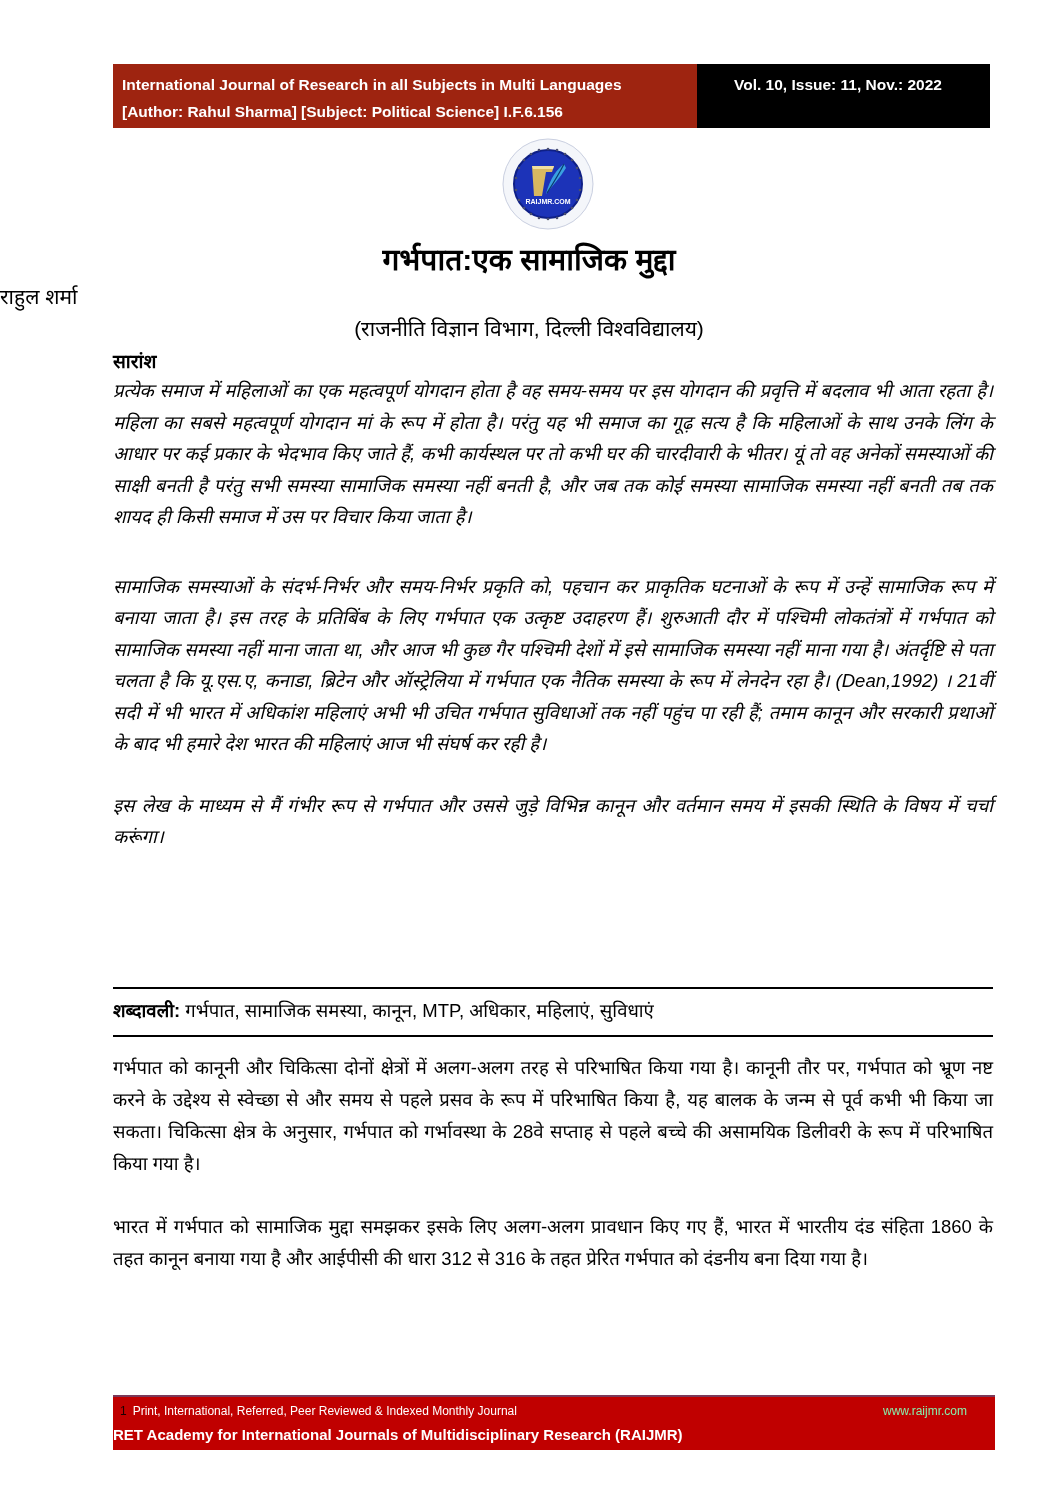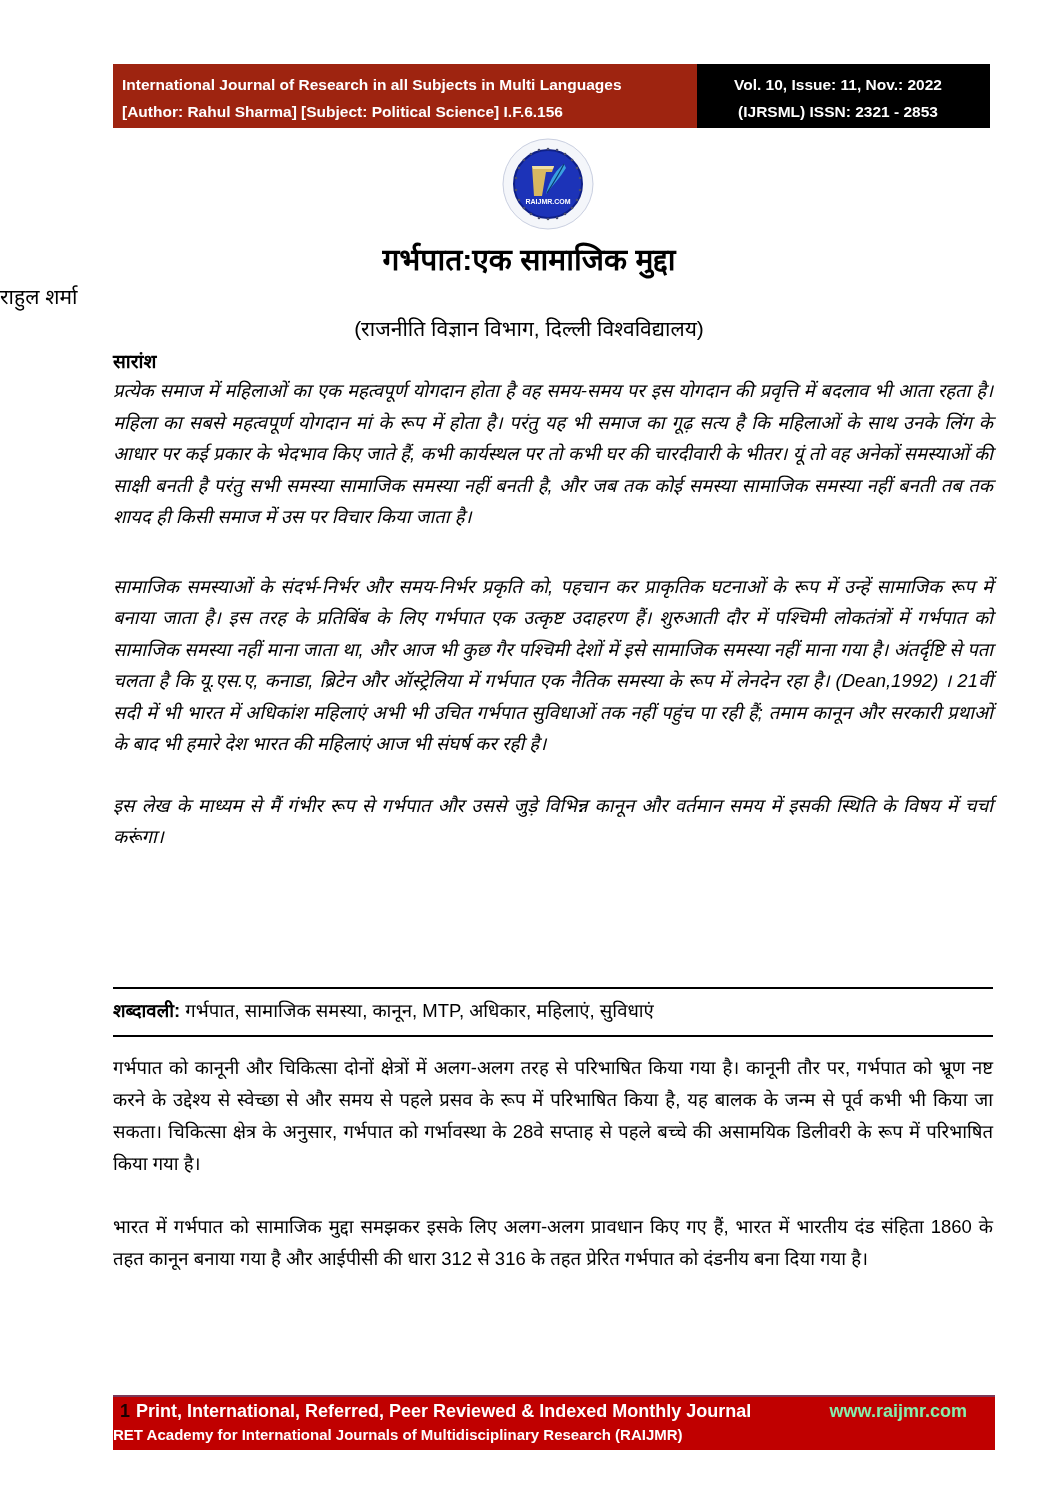--- a/index.html
+++ b/index.html
@@ -35,38 +35,37 @@
   .kw { position: absolute; top: 997px; left: 113px; width: 880px; font-size: 18.5px; line-height: 28px; }
   .kw-label { font-weight: bold; }
   .kw-text { }
 
   .body-sec p { margin: 0; font-size: 18.5px; line-height: 32px; text-align: justify; }
   .body-sec p + p { margin-top: 31px; }
 
   
   .ftr { position: absolute; top: 1395px; left: 113px; width: 882px; height: 55px; background: #c00000;
          border-top: 2px solid #7a3a5a; box-sizing: border-box; }
-  .ftr-row1 { position: absolute; top: 3px; left: 7px; right: 28px; height: 22px; font-size: 18px; font-weight: bold; line-height: 22px; }
+  .ftr-row1 { position: absolute; top: 3px; left: 7px; right: 28px; height: 22px; font-size: 12px; font-weight: normal; line-height: 22px; }
   .ftr-pagenum { color: #1a0000; margin-right: 6px; }
   .ftr-tagline { color: #ffffff; }
   .ftr-url { position: absolute; right: 0; top: 0; color: #86efac; }
   .ftr-row2 { position: absolute; top: 27px; left: 0; width: 100%; text-align: left; color: #ffffff;
               font-size: 15px; font-weight: bold; line-height: 22px; }
 </style>
 </head>
 <body>
 
 <div class="hdr">
   <div class="hdr-left">
     <span class="hdr-line">International Journal of Research in all Subjects in Multi Languages</span>
     <span class="hdr-line">[Author: Rahul Sharma] [Subject: Political Science] I.F.6.156</span>
   </div>
   <div class="hdr-right">
     <span class="hdr-line">Vol. 10, Issue: 11, Nov.: 2022</span>
-    <span class="hdr-line">(IJRSML) ISSN: 2321 - 2853</span>
   </div>
 </div>
 
 <div class="logo">
   <svg width="92" height="92" viewBox="0 0 92 92">
     <circle cx="46" cy="46" r="45" fill="#f4f6fa" stroke="#c9cfe0" stroke-width="1"></circle>
     <circle cx="46" cy="46" r="34" fill="#1c33b8"></circle>
     <circle cx="46" cy="46" r="34" fill="none" stroke="#0e1f86" stroke-width="2"></circle>
 
     <g fill="#4a4f70">

